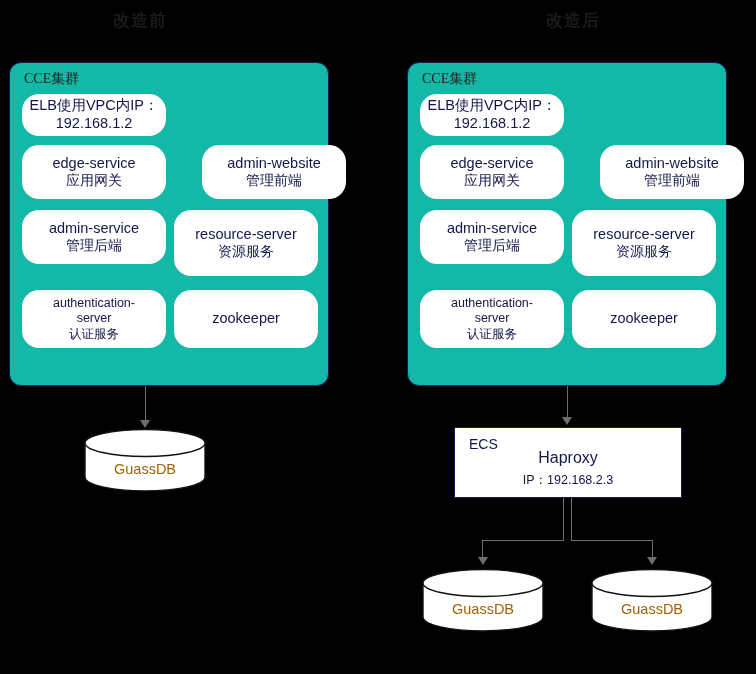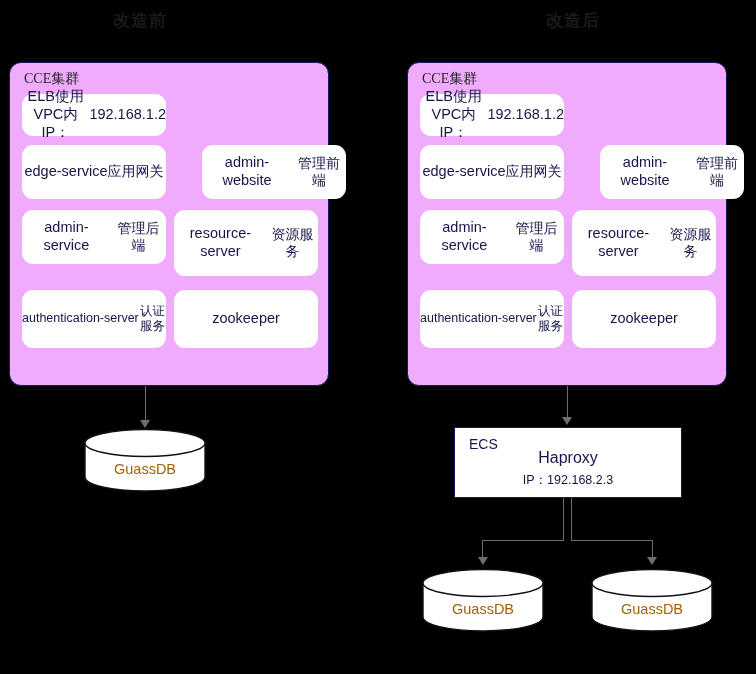--- a/index.html
+++ b/index.html
@@ -33,44 +33,45 @@
     white-space: nowrap;
   }
   .panel-title.left  { left: 72px;  top: 9px;  width: 136px; }
   .panel-title.right { left: 505px; top: 9px;  width: 136px; }
 
   
   .cluster {
     position: absolute;
     border: 1.5px solid #181860;
     border-radius: 12px;
-    background: #f0abfc;
+    background: #14b8a6;
     box-sizing: border-box;
     text-decoration: underline;
   }
   .cluster.left  { left: 9px;   top: 62px; width: 320px; height: 324px; }
   .cluster.right { left: 407px; top: 62px; width: 320px; height: 324px; }
 
   .cluster-label {
     position: absolute;
     left: 14px;
     top: 7px;
     font-size: 14px;
     color: #252525;
     font-family: "Liberation Serif", "DejaVu Serif", serif;
     white-space: nowrap;
   }
 
   
   .svc {
     position: absolute;
     background: #ffffff;
-    border-radius: 11px;
+    border-radius: 17px;
     box-sizing: border-box;
     display: flex;
+    flex-direction: column;
     align-items: center;
     justify-content: center;
     color: #15154a;
     line-height: 1.22;
     text-align: center;
   }
   .svc .en { font-size: 14.5px; }
   .svc .cn { font-size: 14px; }
   .svc.small .en { font-size: 12.5px; }
   .svc.small .cn { font-size: 12.5px; }

